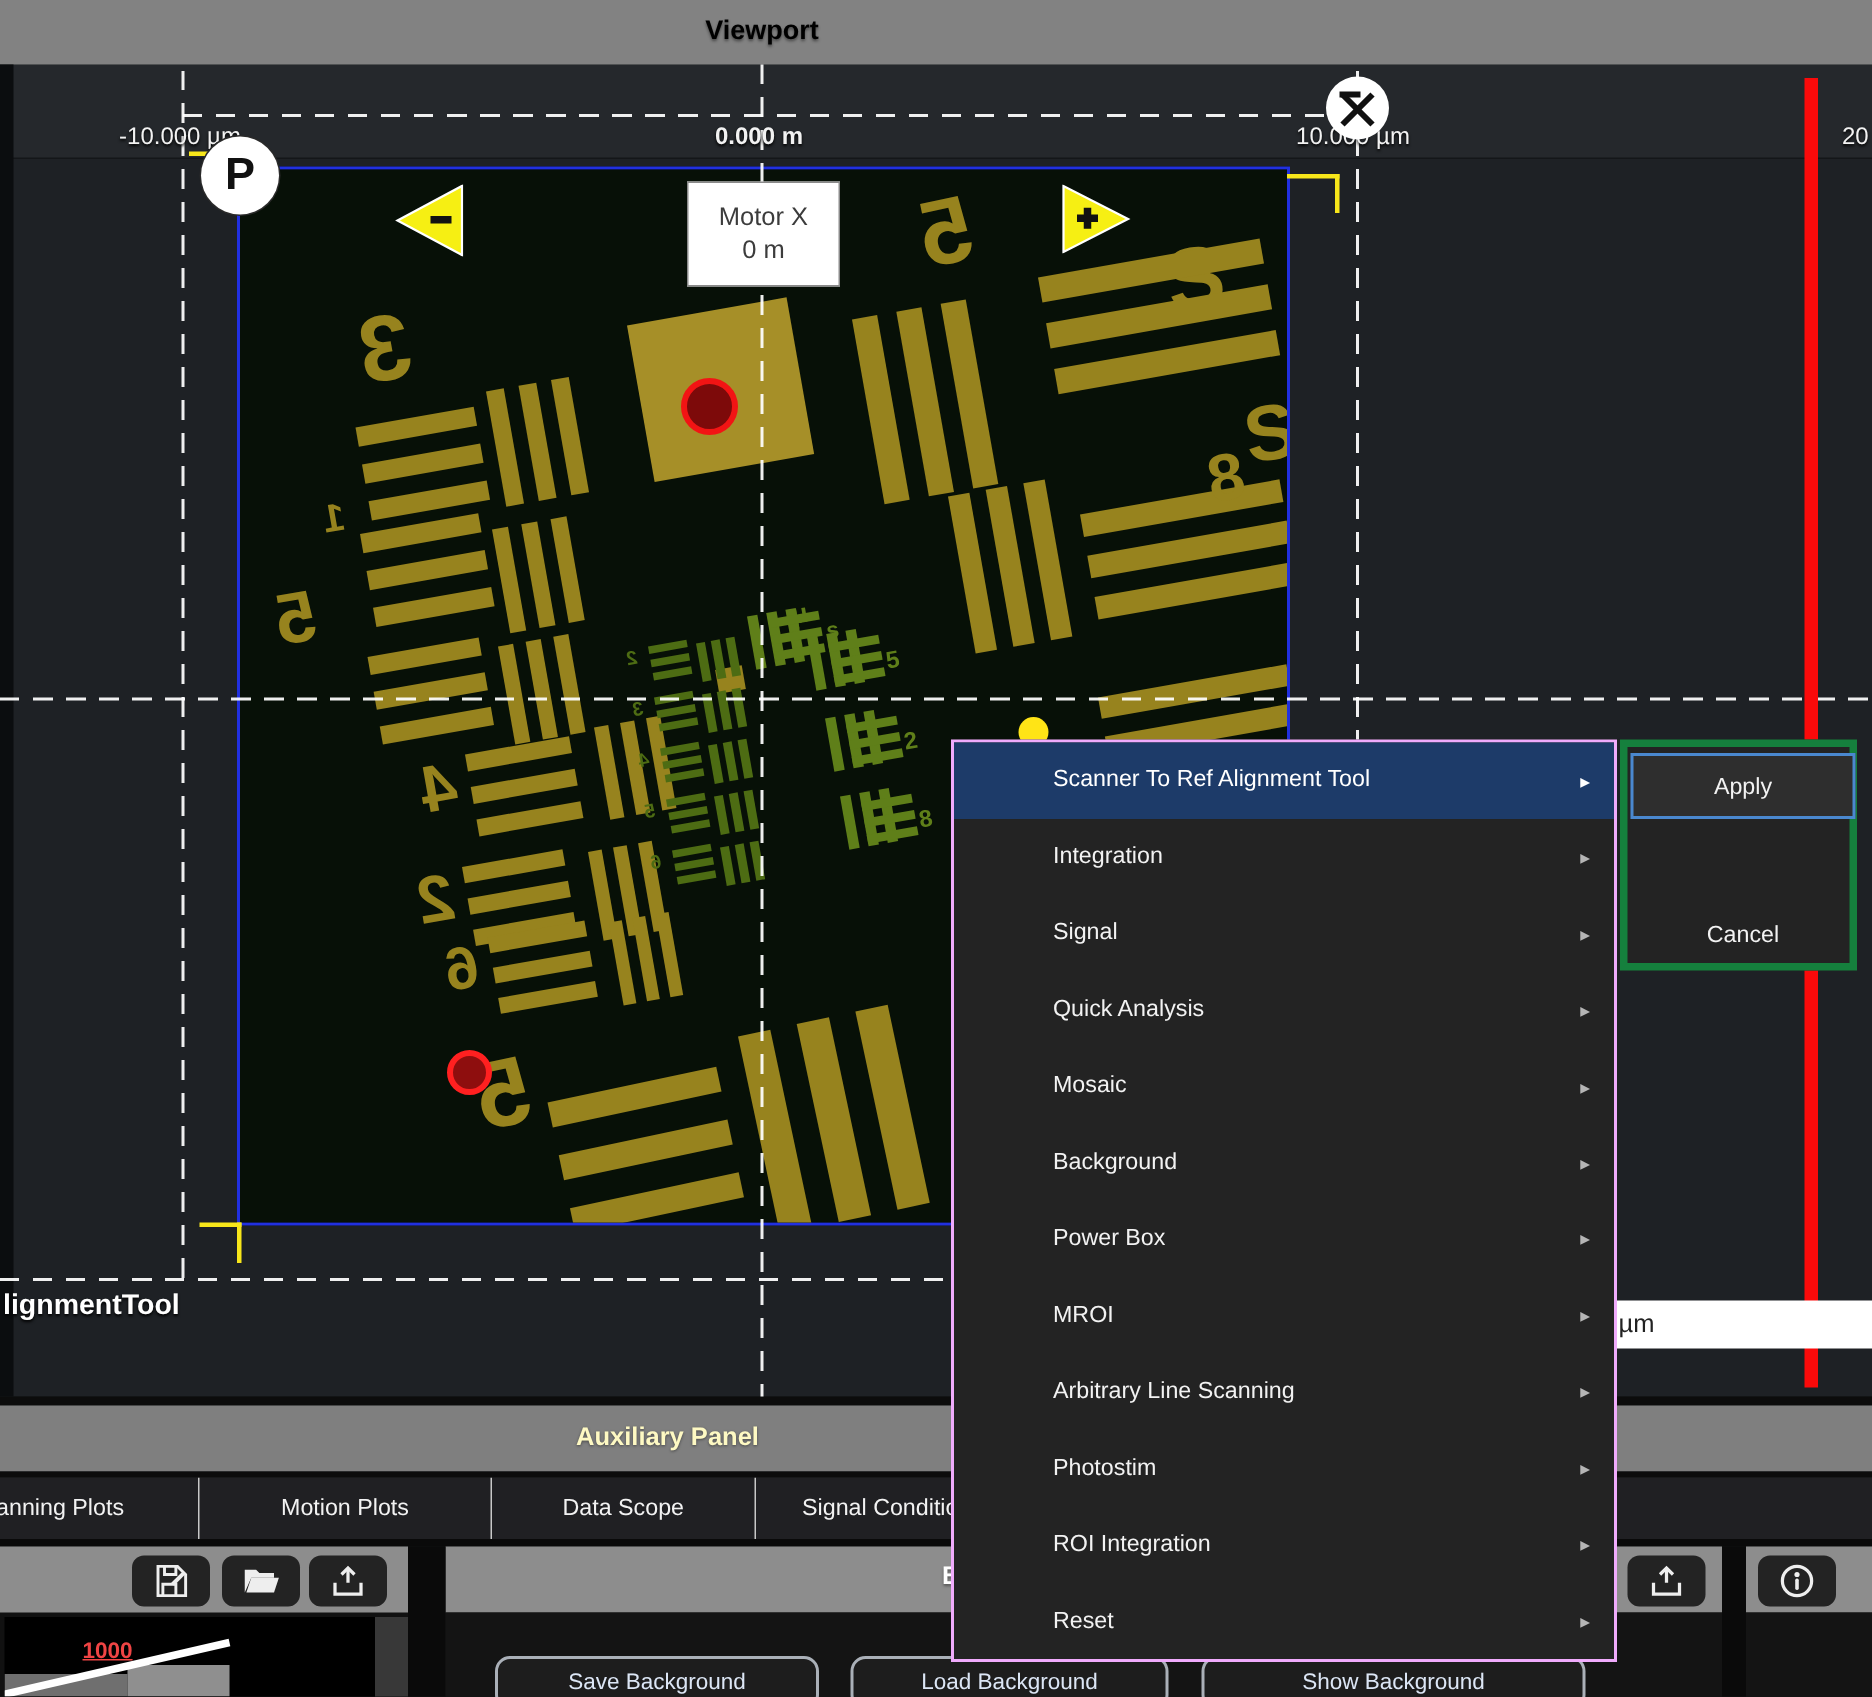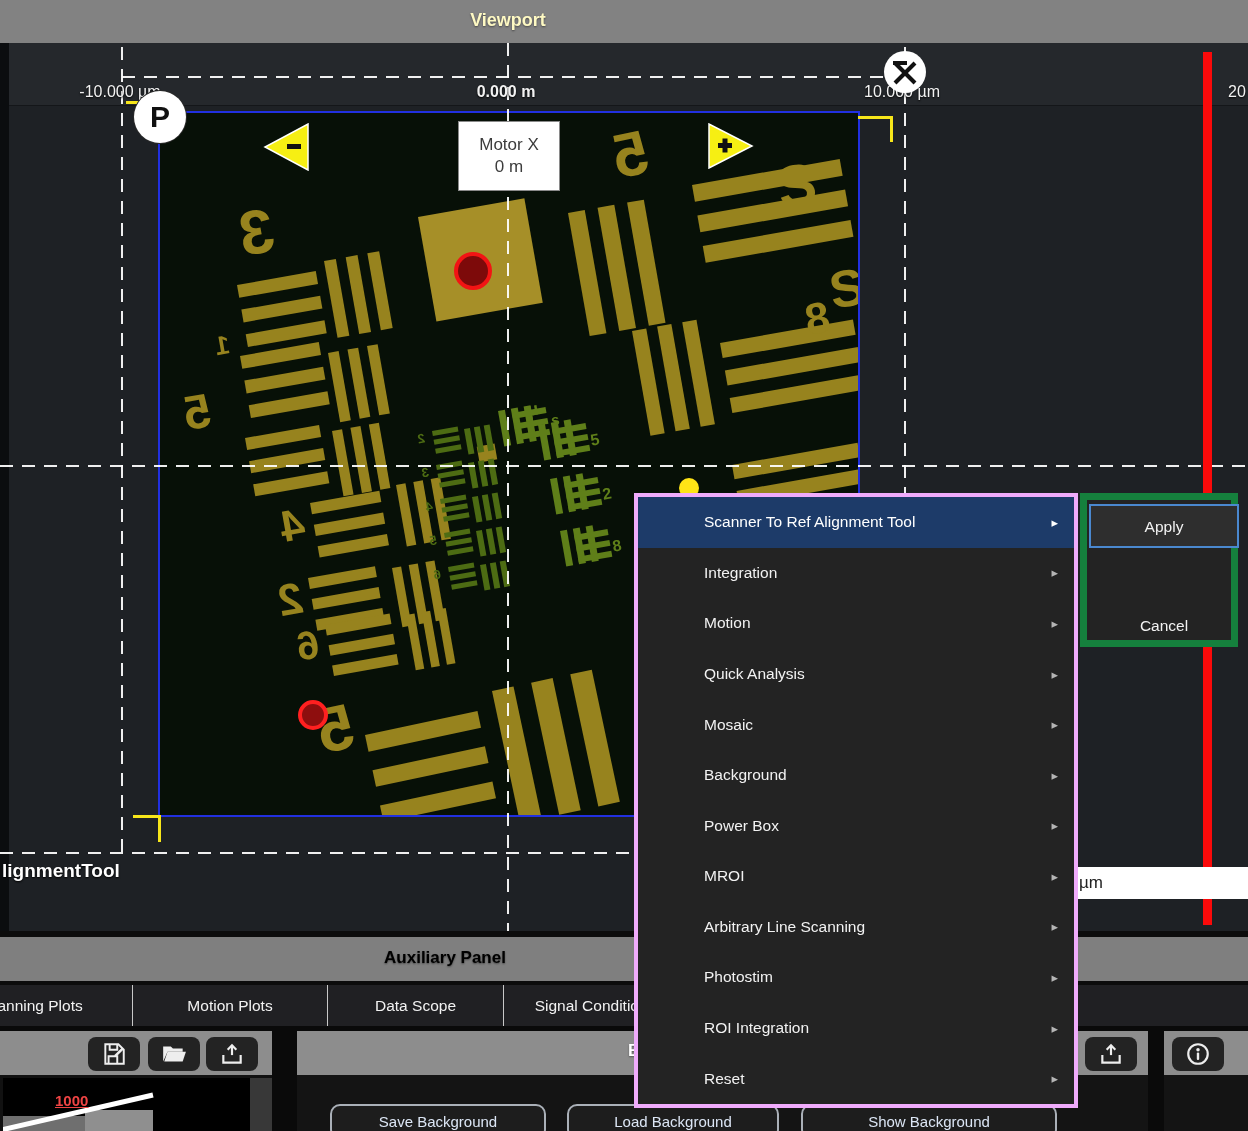--- a/index.html
+++ b/index.html
@@ -1,20 +1,20 @@
 <!DOCTYPE html>
 <html><head>
 <meta charset="utf-8">
 <style>
   html,body{margin:0;padding:0;width:1248px;height:1131px;overflow:hidden;background:#15181b;
     font-family:"Liberation Sans",sans-serif;-webkit-font-smoothing:antialiased;}
   .abs{position:absolute;}
   
   .titlebar{left:0;top:0;width:1248px;height:43px;background:#828282;z-index:1;}
-  .titlebar .t{left:0;top:10px;width:1016px;text-align:center;color:#fef9c3;font-weight:bold;font-size:18px;
+  .titlebar .t{left:0;top:10px;width:1016px;text-align:center;color:#000000;font-weight:bold;font-size:18px;
     text-shadow:0 1px 2px rgba(0,0,0,.45);}
   
   .vp{left:0;top:43px;width:1248px;height:888px;background:#1e2125;z-index:0;}
   .rulerband{left:0;top:43px;width:1248px;height:62px;background:#25282c;border-bottom:1px solid #141619;z-index:0;}
   .leftstrip{left:0;top:43px;width:9px;height:888px;background:#0b0d0f;z-index:1;}
   .rlabel{top:83px;color:#f2f2f2;font-size:16px;z-index:3;white-space:nowrap;text-shadow:0 1px 2px #000;}
   .r0{left:60px;width:120px;text-align:center;}
   .r1{left:446px;width:120px;text-align:center;font-weight:bold;}
   .r2{left:842px;width:120px;text-align:center;}
   .r3{left:1228px;width:40px;text-align:left;}
@@ -34,21 +34,21 @@
   .mred1{left:454px;top:252px;width:38px;height:38px;background:#7d0a0a;border:4px solid #f21414;}
   .mred2{left:298px;top:700px;width:30px;height:30px;background:#8e0e0e;border:4px solid #ff2020;}
   .myel{left:679px;top:478px;width:20px;height:20px;background:#ffe416;}
   .redline{left:1203px;top:52px;width:9px;height:873px;background:#fb0a0a;z-index:4;}
   .alignlbl{left:2px;top:860px;color:#fff;font-weight:bold;font-size:19px;z-index:2;text-shadow:0 1px 2px #000;}
   .unitbox{left:1073px;top:867px;width:175px;height:32px;background:#fff;z-index:5;color:#222;font-size:17px;
     line-height:32px;padding-left:6px;box-sizing:border-box;}
   
   .gap1{left:0;top:931px;width:1248px;height:6px;background:#0c0c0c;z-index:1;}
   .auxbar{left:0;top:937px;width:1248px;height:44px;background:#7f7f7f;z-index:1;}
-  .auxbar .t{left:0;top:11px;width:890px;text-align:center;color:#000000;font-weight:bold;font-size:17px;
+  .auxbar .t{left:0;top:11px;width:890px;text-align:center;color:#fef9c3;font-weight:bold;font-size:17px;
     text-shadow:0 1px 2px rgba(0,0,0,.45);}
   .gap2{left:0;top:981px;width:1248px;height:4px;background:#0c0c0c;z-index:1;}
   .tabbar{left:0;top:985px;width:1248px;height:41px;background:#202023;z-index:1;overflow:hidden;}
   .tab{position:absolute;top:0;height:41px;line-height:41px;text-align:center;color:#f2f2f2;font-size:15.5px;
     border-right:1px solid #c8c8c8;box-sizing:border-box;}
   .t1{left:-70px;width:203px;} .t2{left:133px;width:195px;} .t3{left:328px;width:176px;} .t4{left:504px;width:196px;}
   .gap3{left:0;top:1026px;width:1248px;height:5px;background:#0a0a0a;z-index:1;}
   
   .bottom{left:0;top:1031px;width:1248px;height:100px;background:#111;z-index:1;}
   .graystrip{background:#8d8d8d;z-index:2;}
@@ -65,28 +65,28 @@
   .rightbody{left:1164px;top:1075px;width:84px;height:56px;background:#141414;z-index:2;}
   .bgbtn{position:absolute;top:1104px;height:36px;background:#1d1d1d;border:2px solid #aab0b8;border-radius:10px;
     color:#dce6f5;font-size:15px;text-align:center;line-height:32px;box-sizing:border-box;z-index:3;}
   .b1{left:330px;width:216px;} .b2{left:567px;width:212px;} .b3{left:801px;width:256px;}
   .chart{left:3px;top:1078px;width:247px;height:53px;background:#000;z-index:2;overflow:hidden;}
   .chart .band1{position:absolute;left:0;top:38px;width:82px;height:15px;background:#6f6f6f;}
   .chart .band2{position:absolute;left:82px;top:32px;width:68px;height:21px;background:#8f8f8f;}
   .chart .ylab{position:absolute;left:52px;top:14px;color:#ef4444;font-weight:bold;font-size:15px;text-decoration:underline;}
   .chartedge{left:250px;top:1078px;width:22px;height:53px;background:#383838;z-index:2;}
   
-  .menu{left:634px;top:493px;width:444px;height:615px;background:#232323;border:4px solid #f0abfc;
+  .menu{left:634px;top:493px;width:444px;height:615px;background:#232323;border:2px solid #f0abfc;
     box-sizing:border-box;z-index:10;display:flex;flex-direction:column;}
   .mrow{flex:1;display:flex;align-items:center;position:relative;color:#f2f2f2;font-size:15.5px;cursor:default;}
   .mrow .mlabel{padding-left:66px;}
   .mrow .marrow{position:absolute;right:16px;color:#b5b5b5;font-size:13px;}
   .mrow.hl{background:#1d3b69;color:#fff;}
   .mrow.hl .marrow{color:#fff;}
-  .submenu{left:1080px;top:493px;width:158px;height:154px;background:#232323;border:7px solid #15803d;
+  .submenu{left:1080px;top:493px;width:158px;height:154px;background:#232323;border:5px solid #15803d;
     box-sizing:border-box;z-index:11;}
   .srow{position:absolute;left:2px;width:150px;color:#f2f2f2;font-size:15.5px;text-align:center;}
   .s-apply{top:4px;height:44px;line-height:42px;background:#2e2e2e;border:2px solid #4a88cf;box-sizing:border-box;}
   .s-reset{top:56px;height:42px;line-height:42px;}
   .s-cancel{top:105px;height:42px;line-height:42px;}
   svg text{font-family:"Liberation Sans",sans-serif;font-weight:bold;}
 </style>
 </head>
 <body>
 
@@ -363,21 +363,21 @@
   <div style="display:flex;flex-direction:column;flex:1;">
       <div class="mrow hl">
         <span class="mlabel">Scanner To Ref Alignment Tool</span>
         <span class="marrow">▸</span>
       </div>
       <div class="mrow">
         <span class="mlabel">Integration</span>
         <span class="marrow">▸</span>
       </div>
       <div class="mrow">
-        <span class="mlabel">Motion</span>
+        <span class="mlabel">Signal</span>
         <span class="marrow">▸</span>
       </div>
       <div class="mrow">
         <span class="mlabel">Quick Analysis</span>
         <span class="marrow">▸</span>
       </div>
       <div class="mrow">
         <span class="mlabel">Mosaic</span>
         <span class="marrow">▸</span>
       </div>

